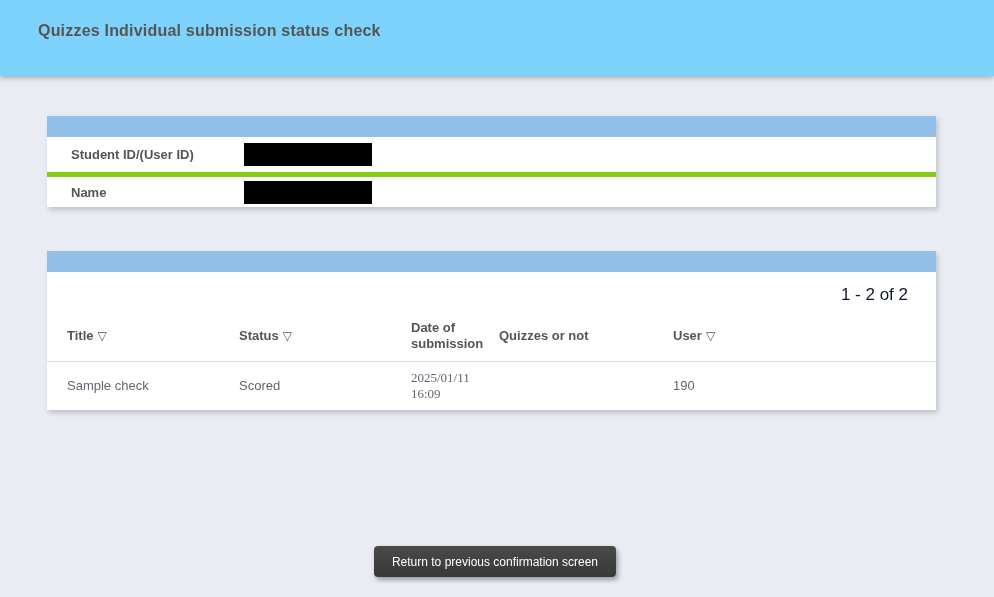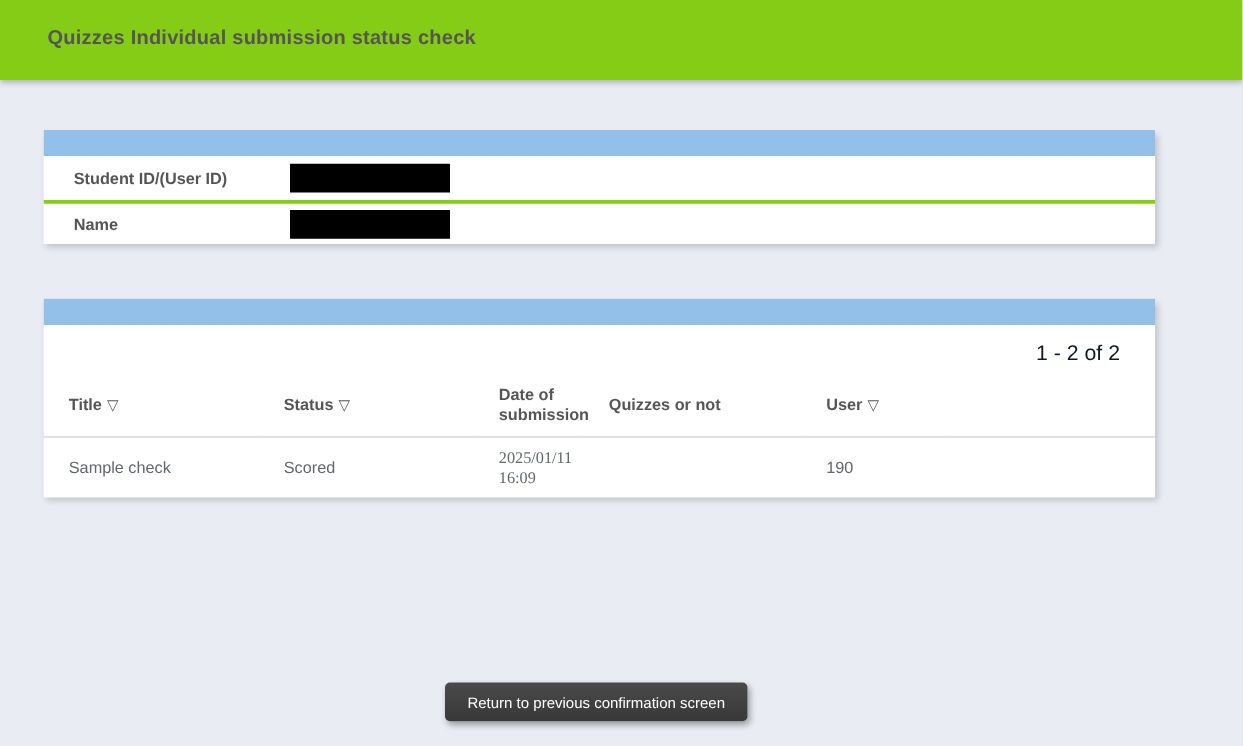--- a/index.html
+++ b/index.html
@@ -7,52 +7,52 @@
   .viewport {
     position:relative;
     width:994px; height:597px;
     background:#e9edf3;
     overflow:hidden;
     font-family:"Liberation Sans", sans-serif;
   }
   
   .topbar {
     position:relative;
-    height:64px;
-    background:#84cc16;
+    height:76px;
+    background:#7dd3fc;
     box-shadow:0 2px 5px rgba(0,0,0,0.28);
     z-index:5;
   }
   .page-title {
     padding:23px 0 0 38px;
     font-size:16px;
     font-weight:bold;
     color:#555555;
     letter-spacing:0.2px;
     line-height:16px;
   }
   
   .panel {
     width:889px;
-    margin-left:35px;
+    margin-left:47px;
     background:#ffffff;
     box-shadow:2px 3px 5px rgba(0,0,0,0.18);
   }
   .panel-accent { height:21px; background:#92c0e8; }
   .panel-student { margin-top:40px; }
   .panel-submissions { margin-top:44px; }
 
   
   .info-row {
     display:flex;
     align-items:center;
     height:35px;
     background:#fff;
   }
-  .info-row + .info-row { border-top:3px solid #84cc16; }
+  .info-row + .info-row { border-top:5px solid #84cc16; }
   .info-label {
     width:197px;
     padding-left:24px;
     font-size:13px;
     font-weight:bold;
     color:#555555;
   }
   .redaction { width:128px; height:23px; background:#000000; }
 
   
@@ -88,21 +88,21 @@
     padding:8px 0 8px 20px;
     height:48px;
     vertical-align:middle;
   }
   .sub-table tbody tr + tr td { border-top:1px solid #e8e8e8; }
   .date-line { display:block;font-family:Liberation Serif, serif; }
 
   
   .return-btn {
     position:absolute;
-    left:356px; top:546px;
+    left:374px; top:546px;
     width:242px; height:31px;
     display:flex; align-items:center; justify-content:center;
     background:linear-gradient(#4a4a4a,#383838);
     color:#ffffff;
     font-family:"Liberation Sans", sans-serif;
     font-size:12px;
     border:none;
     border-radius:4px;
     box-shadow:2px 3px 5px rgba(0,0,0,0.35);
     cursor:pointer;

